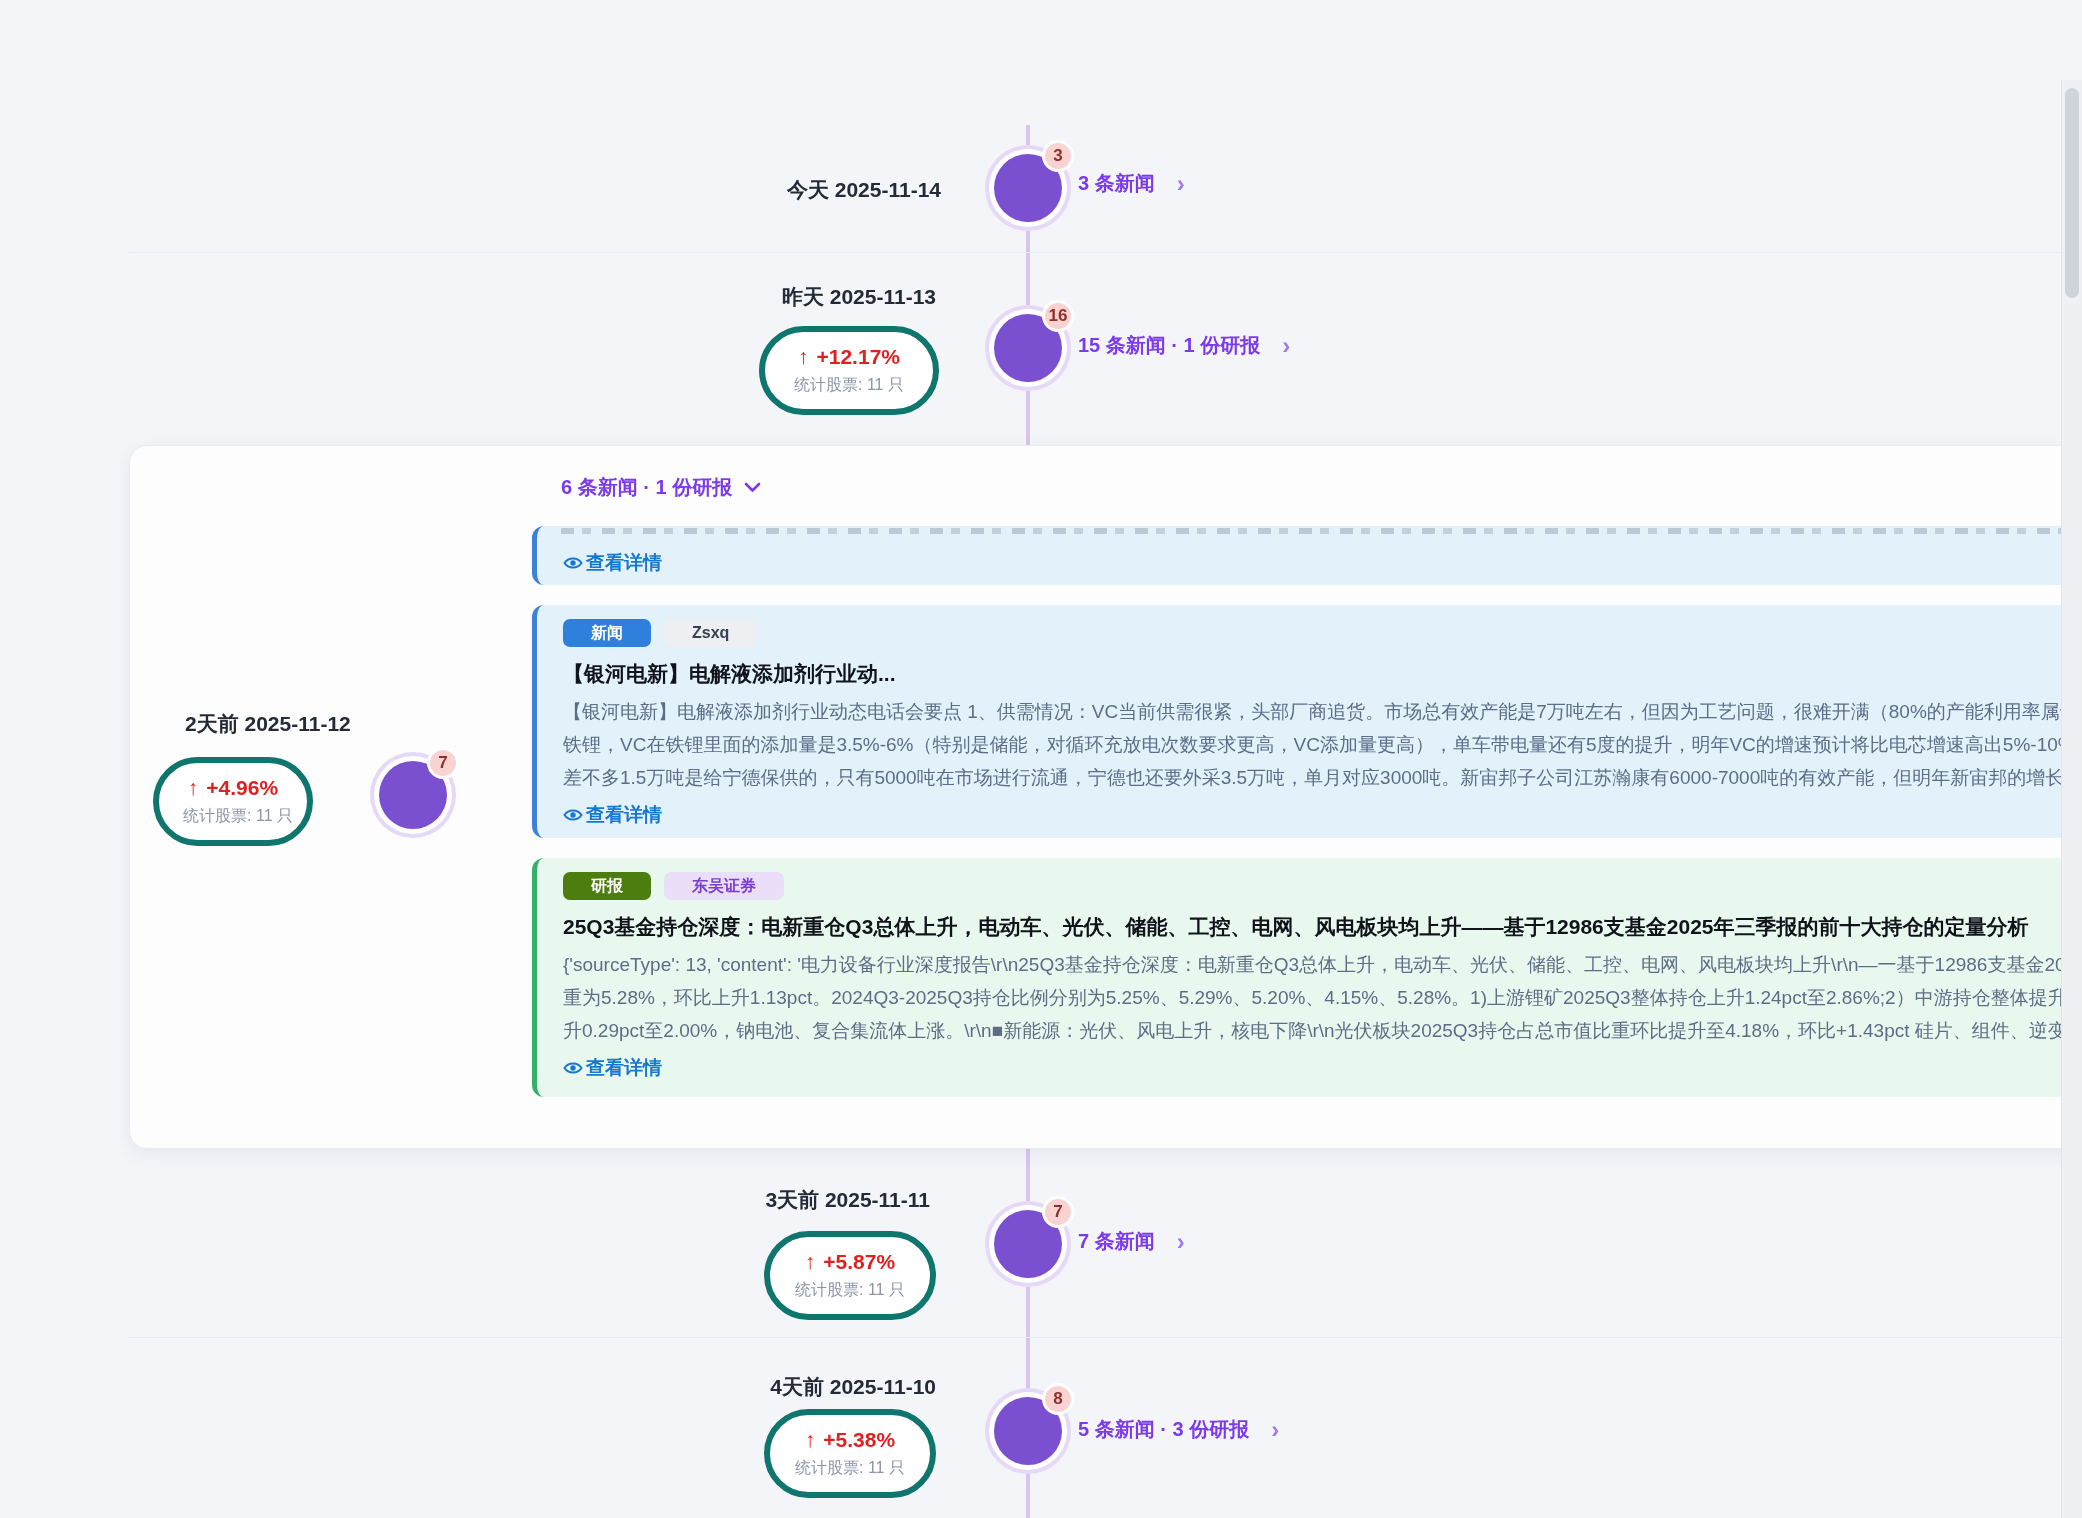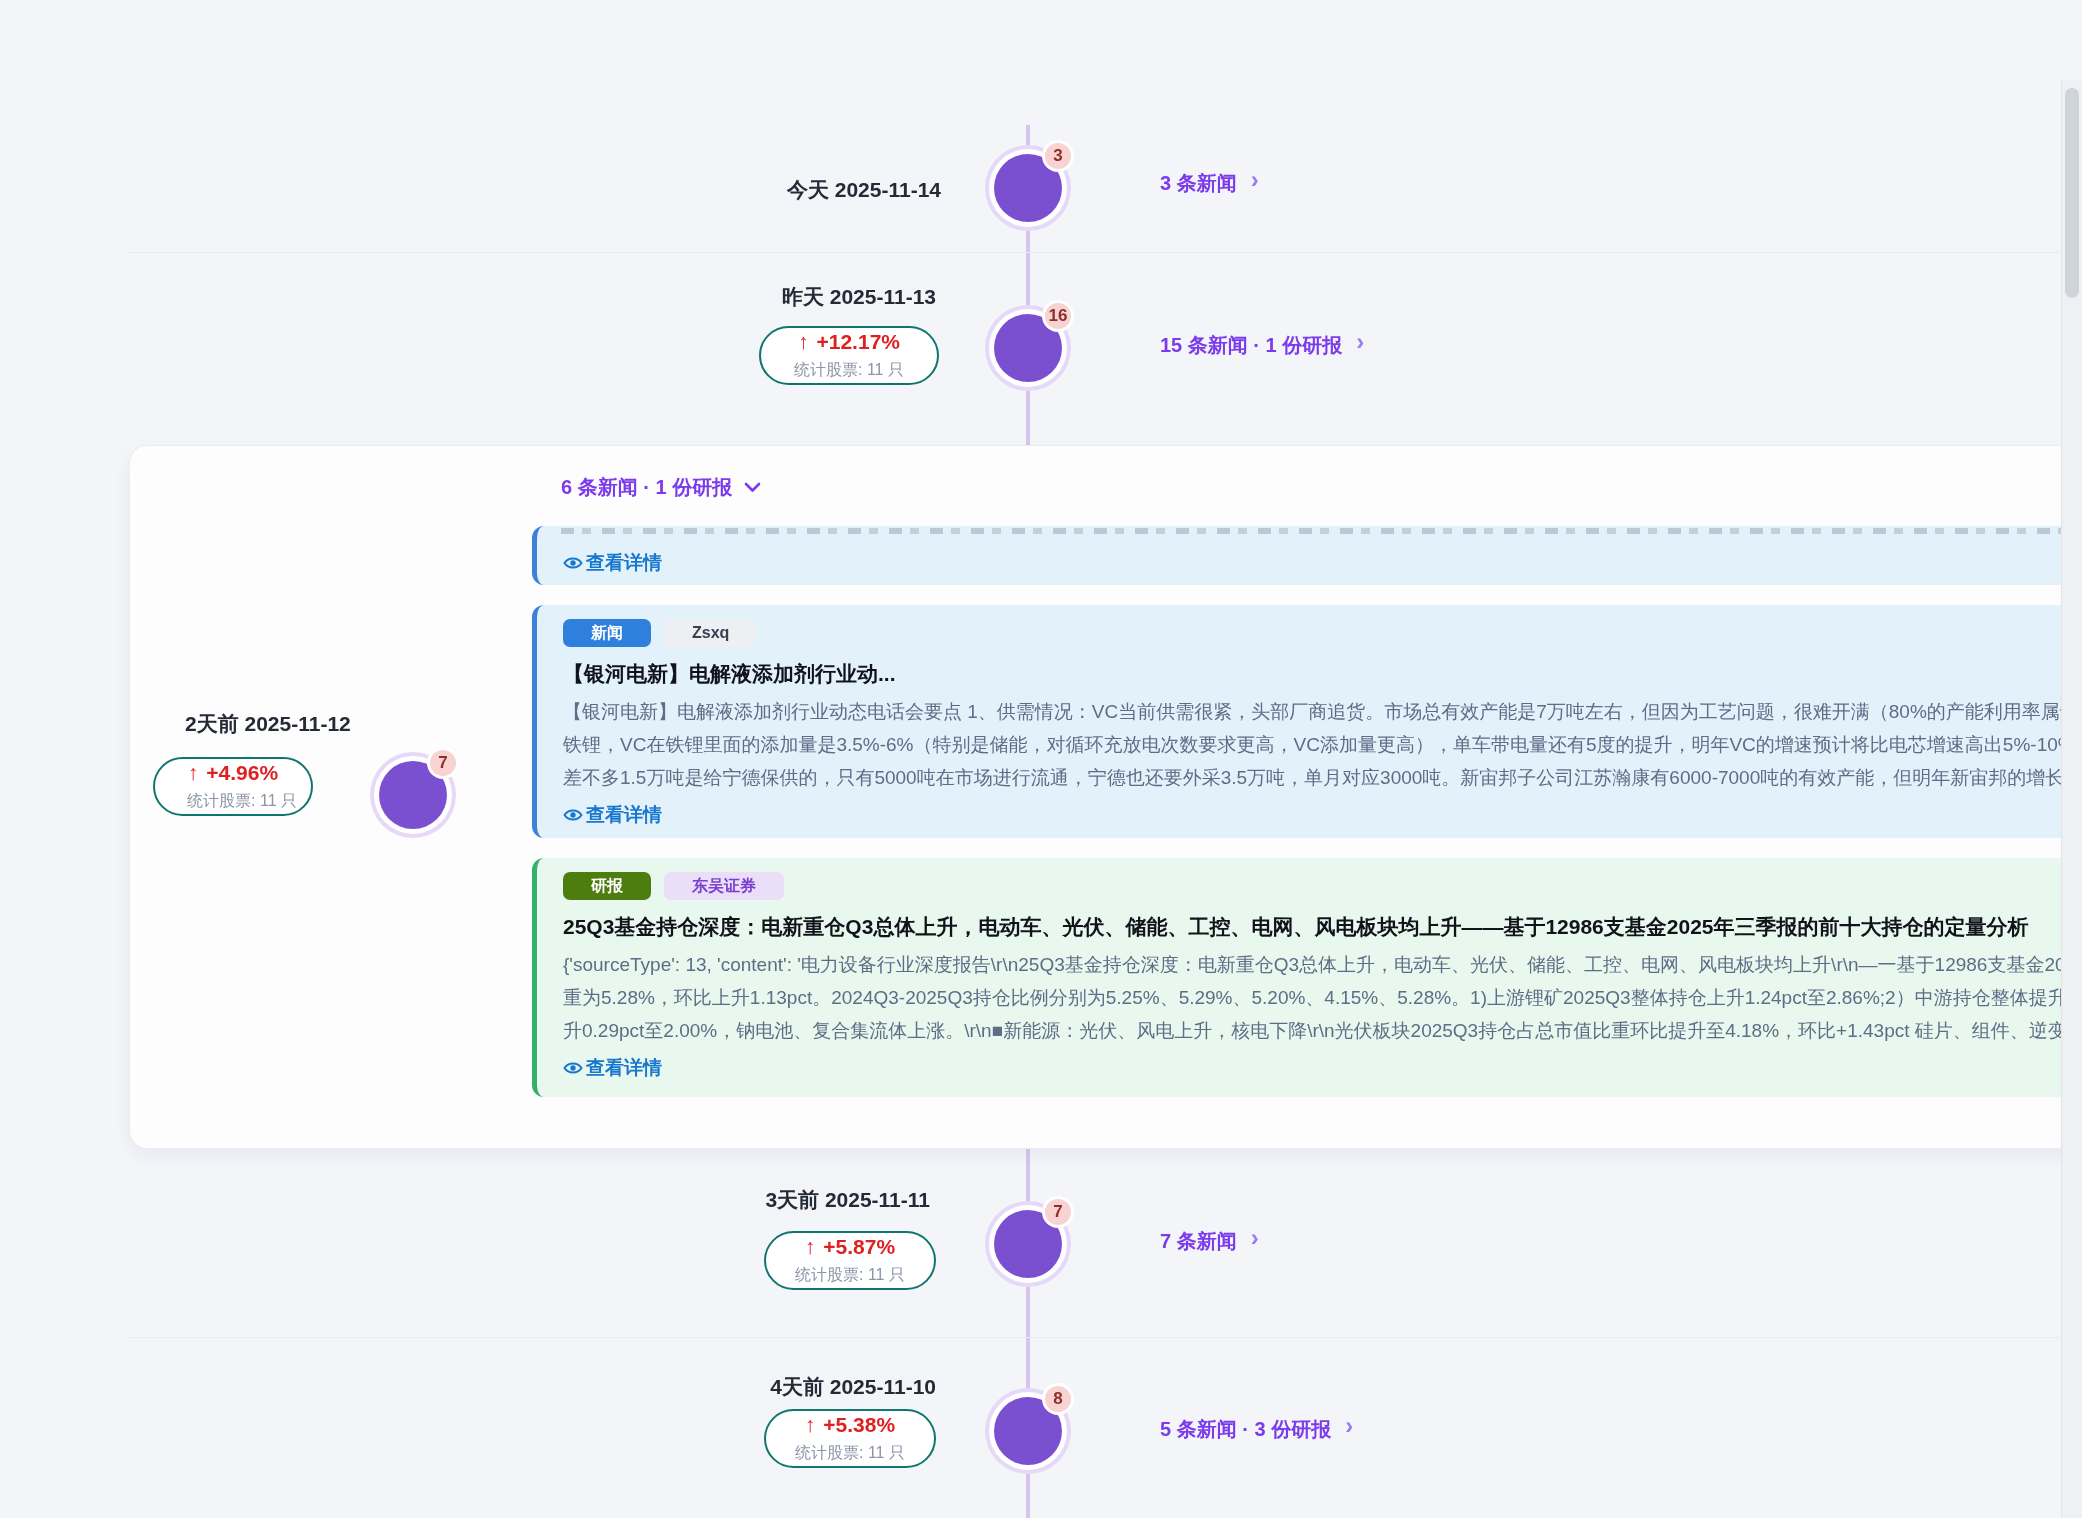--- a/index.html
+++ b/index.html
@@ -34,32 +34,32 @@
   .n-d3{left:994px;top:1210px;}
   .n-d4{left:994px;top:1397px;}
 
   .date-label{position:absolute;font-size:21px;font-weight:bold;color:#252b36;white-space:nowrap;z-index:3;}
   .dl-today{right:1141px;top:176px;}
   .dl-yest{right:1146px;top:283px;}
   .dl-d2{left:153px;top:710px;margin-left:32px;}
   .dl-d3{right:1152px;top:1186px;}
   .dl-d4{right:1146px;top:1373px;}
 
-  .pill{position:absolute;background:#fff;border:2px solid #0f766e;border-radius:46px;
-        box-sizing:border-box;text-align:center;padding:2px 14px;z-index:3;}
+  .pill{position:absolute;background:#fff;border:6px solid #0f766e;border-radius:46px;
+        box-sizing:border-box;text-align:center;padding:13px 14px;z-index:3;}
   .pill .pct{color:#e02020;font-size:21px;font-weight:bold;white-space:nowrap;}
   .pill .arrow{margin-right:8px;}
   .pill .stocks{color:#8b95a7;font-size:16px;margin-top:5px;line-height:22px;}
   .p-yest{right:1143px;top:326px;width:180px;}
   .p-d2{left:153px;top:757px;width:160px;}
   .p-d2 .stocks{text-align:right;}
   .p-d3{right:1146px;top:1222px;width:172px;margin-top:9px;}
   .p-d4{right:1146px;top:1409px;width:172px;}
 
-  .count-link{position:absolute;left:1160px;display:flex;align-items:flex-start;gap:14px;
+  .count-link{position:absolute;left:1078px;display:flex;align-items:center;gap:22px;
               color:#7c3aed;font-size:20px;font-weight:bold;cursor:pointer;white-space:nowrap;z-index:3;}
   .count-link .chev{color:#9d7bef;font-size:24px;font-weight:bold;line-height:20px;}
   .cl-today{top:170px;}
   .cl-yest{top:332px;}
   .cl-d3{top:1228px;}
   .cl-d4{top:1416px;}
 
   
   .panel{position:absolute;left:129px;top:445px;width:1990px;height:704px;background:#fdfdfe;
          border:1px solid #e9ecf2;border-radius:18px;box-shadow:0 6px 18px rgba(30,40,80,.06);

